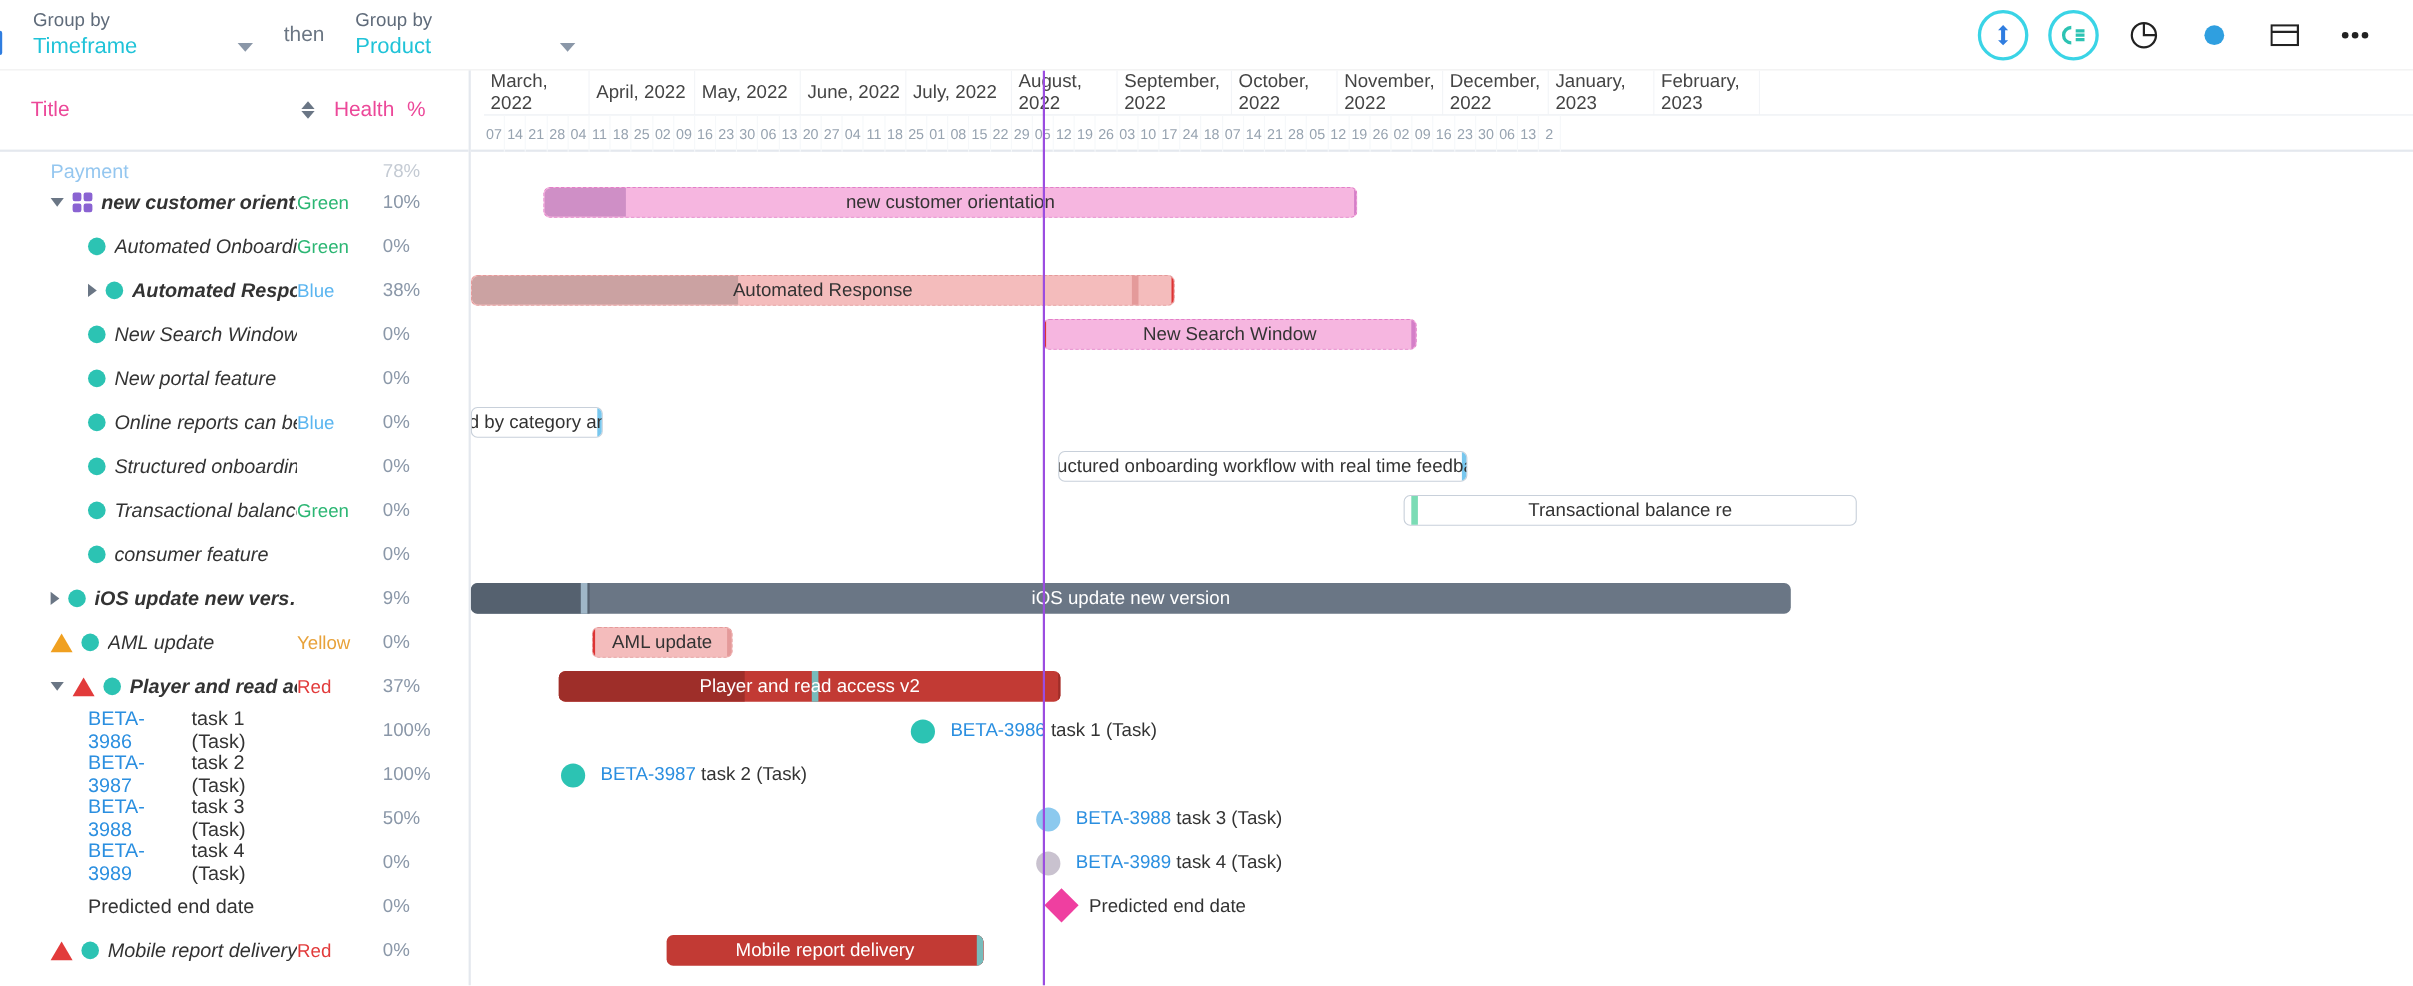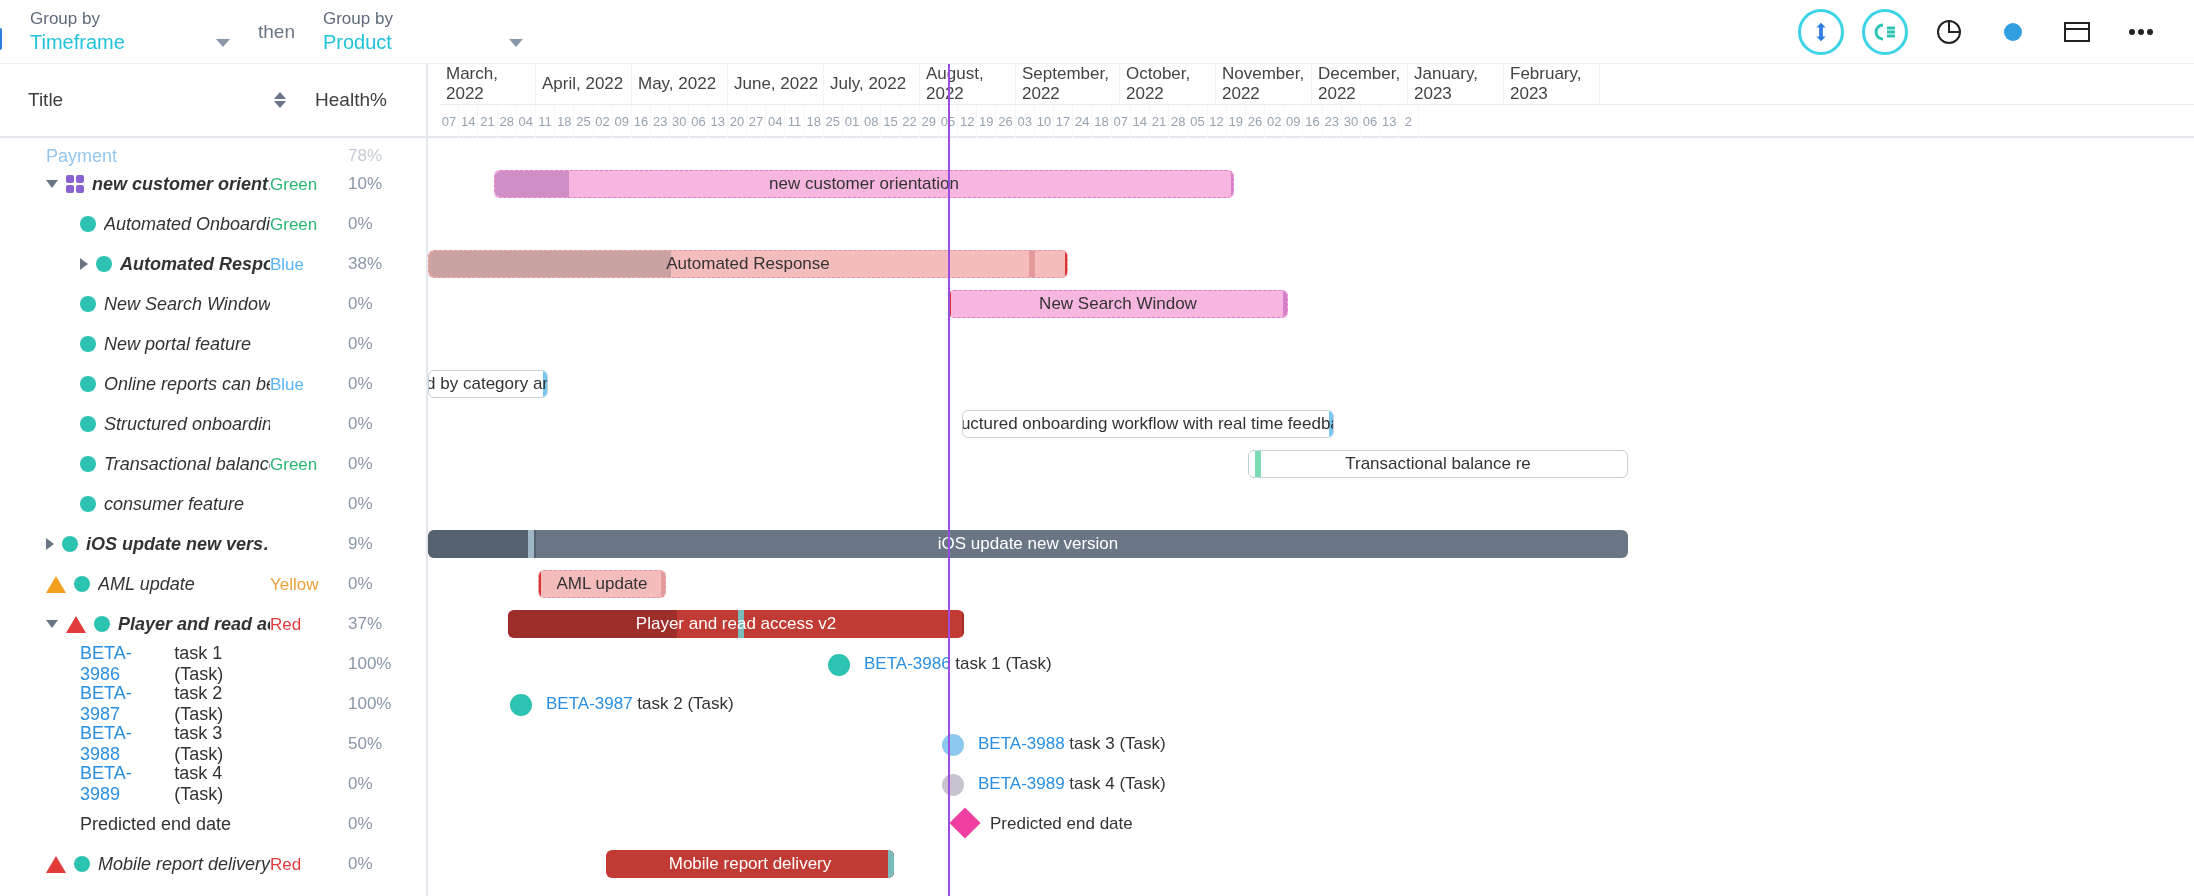--- a/index.html
+++ b/index.html
@@ -12,26 +12,26 @@
   .groupby .val-row { display:flex; align-items:center; justify-content:space-between; cursor:pointer;}
   .groupby .val { font-size:20px; color:#20c3d8;}
   .caret-down { width:0;height:0;border-left:7px solid transparent;border-right:7px solid transparent;border-top:8px solid #8a97a8;}
   .then { font-size:19px; color:#6b7683;}
   .toolbar-right { display:flex; align-items:center; gap:18px;}
   .circle-btn { width:46px;height:46px;border-radius:50%;border:3px solid #3ad4e6;display:flex;align-items:center;justify-content:center;cursor:pointer;}
   .plain-icon { width:46px;height:46px;display:flex;align-items:center;justify-content:center;cursor:pointer;}
   
   .main { display:flex; height:832px; }
   .left-panel { width:428px; border-right:2px solid #e4e8ee; display:flex; flex-direction:column; }
-  .col-headers { display:flex; align-items:center; height:74px; border-bottom:2px solid #e4e8ee; padding:0 20px 0 28px; font-size:19px; color:#404040;}
+  .col-headers { display:flex; align-items:center; height:74px; border-bottom:2px solid #e4e8ee; padding:0 20px 0 28px; font-size:19px; color:#ec4899;}
   .col-title { flex: 0 0 240px; }
   .col-sort { flex:0 0 24px; display:flex; flex-direction:column; align-items:center; gap:2px;}
   .tri-up { width:0;height:0;border-left:6px solid transparent;border-right:6px solid transparent;border-bottom:7px solid #6a7685;}
   .tri-down { width:0;height:0;border-left:6px solid transparent;border-right:6px solid transparent;border-top:7px solid #6a7685;}
-  .col-health { flex:0 0 78px; text-align:right;}
+  .col-health { flex:0 0 78px; text-align:center;}
   .col-pct { flex:0 0 58px; text-align:left;}
   .rows { flex:1; overflow:hidden; padding-top:10px;}
   .row { display:flex; align-items:center; height:40px; padding:0 20px 0 0; font-size:18px;}
   .row .indent { display:flex; align-items:center; gap:8px; }
   .chev { width:0;height:0;display:inline-block;}
   .chev.down { border-left:6px solid transparent;border-right:6px solid transparent;border-top:8px solid #6a7685;}
   .chev.right { border-top:6px solid transparent;border-bottom:6px solid transparent;border-left:8px solid #6a7685;}
   .sq4 { width:18px;height:18px;display:grid;grid-template-columns:1fr 1fr;grid-template-rows:1fr 1fr;gap:2px;}
   .sq4 span{background:#8a63d2;border-radius:2px;}
   .dot { width:16px;height:16px;border-radius:50%;background:#2cc3b3;}
@@ -456,21 +456,21 @@
             <span class="tick" style="left: 114px; background: rgb(120, 199, 238);"></span>
           </div>
         </div>
         <div class="trow" style="top: 266px;">
           <div class="bar outline" style="left: 534px; width: 372px;">
             <span class="lbl">Structured onboarding workflow with real time feedback</span>
             <span class="tick" style="left: 366px; background: rgb(120, 199, 238);"></span>
           </div>
         </div>
         <div class="trow" style="top: 306px;">
-          <div class="bar outline" style="left: 820px; width: 380px;">
+          <div class="bar outline" style="left: 848px; width: 412px;">
             <span class="lbl">Transactional balance re</span>
             <span class="tick" style="left: 6px; background: rgb(123, 220, 181);"></span>
           </div>
         </div>
         <div class="trow" style="top: 386px;">
           <div class="bar slate" style="left: 0px; width: 1200px;">
             <div class="prog" style="width: 9%;"></div>
             <span class="lbl">iOS update new version</span>
             <span class="tick" style="left: 100px; background: rgb(159, 182, 199);"></span>
           </div>

